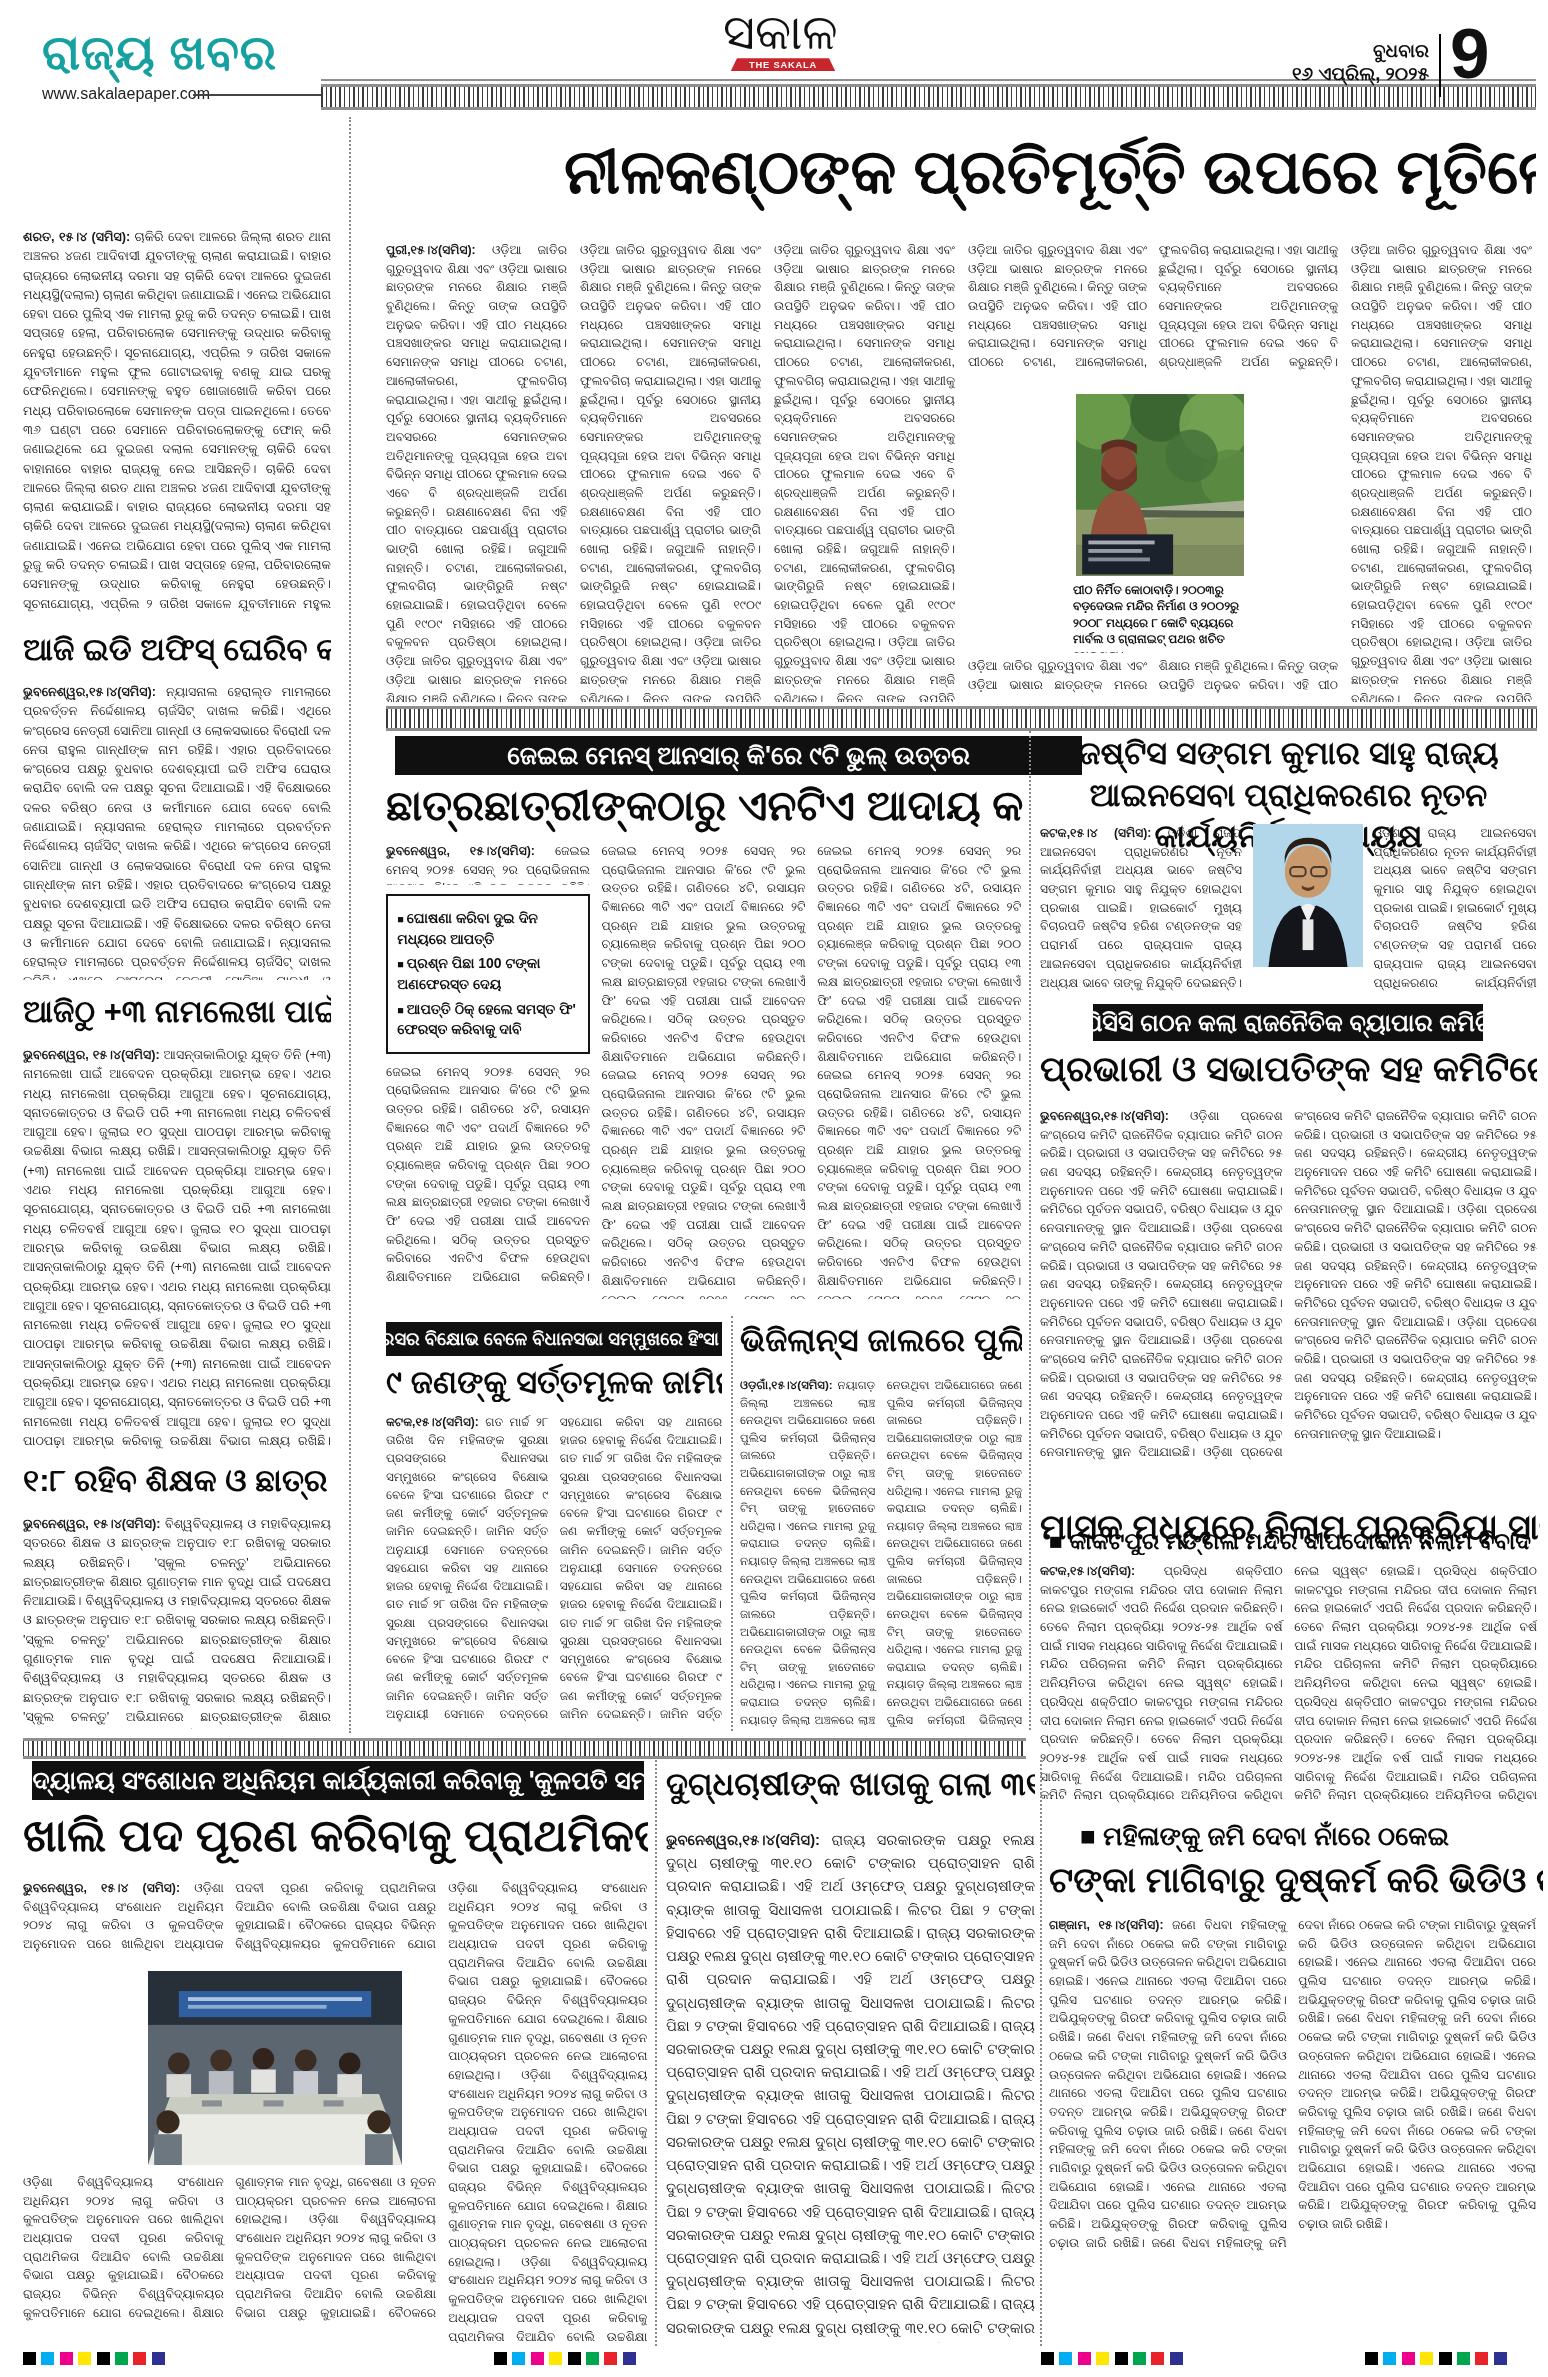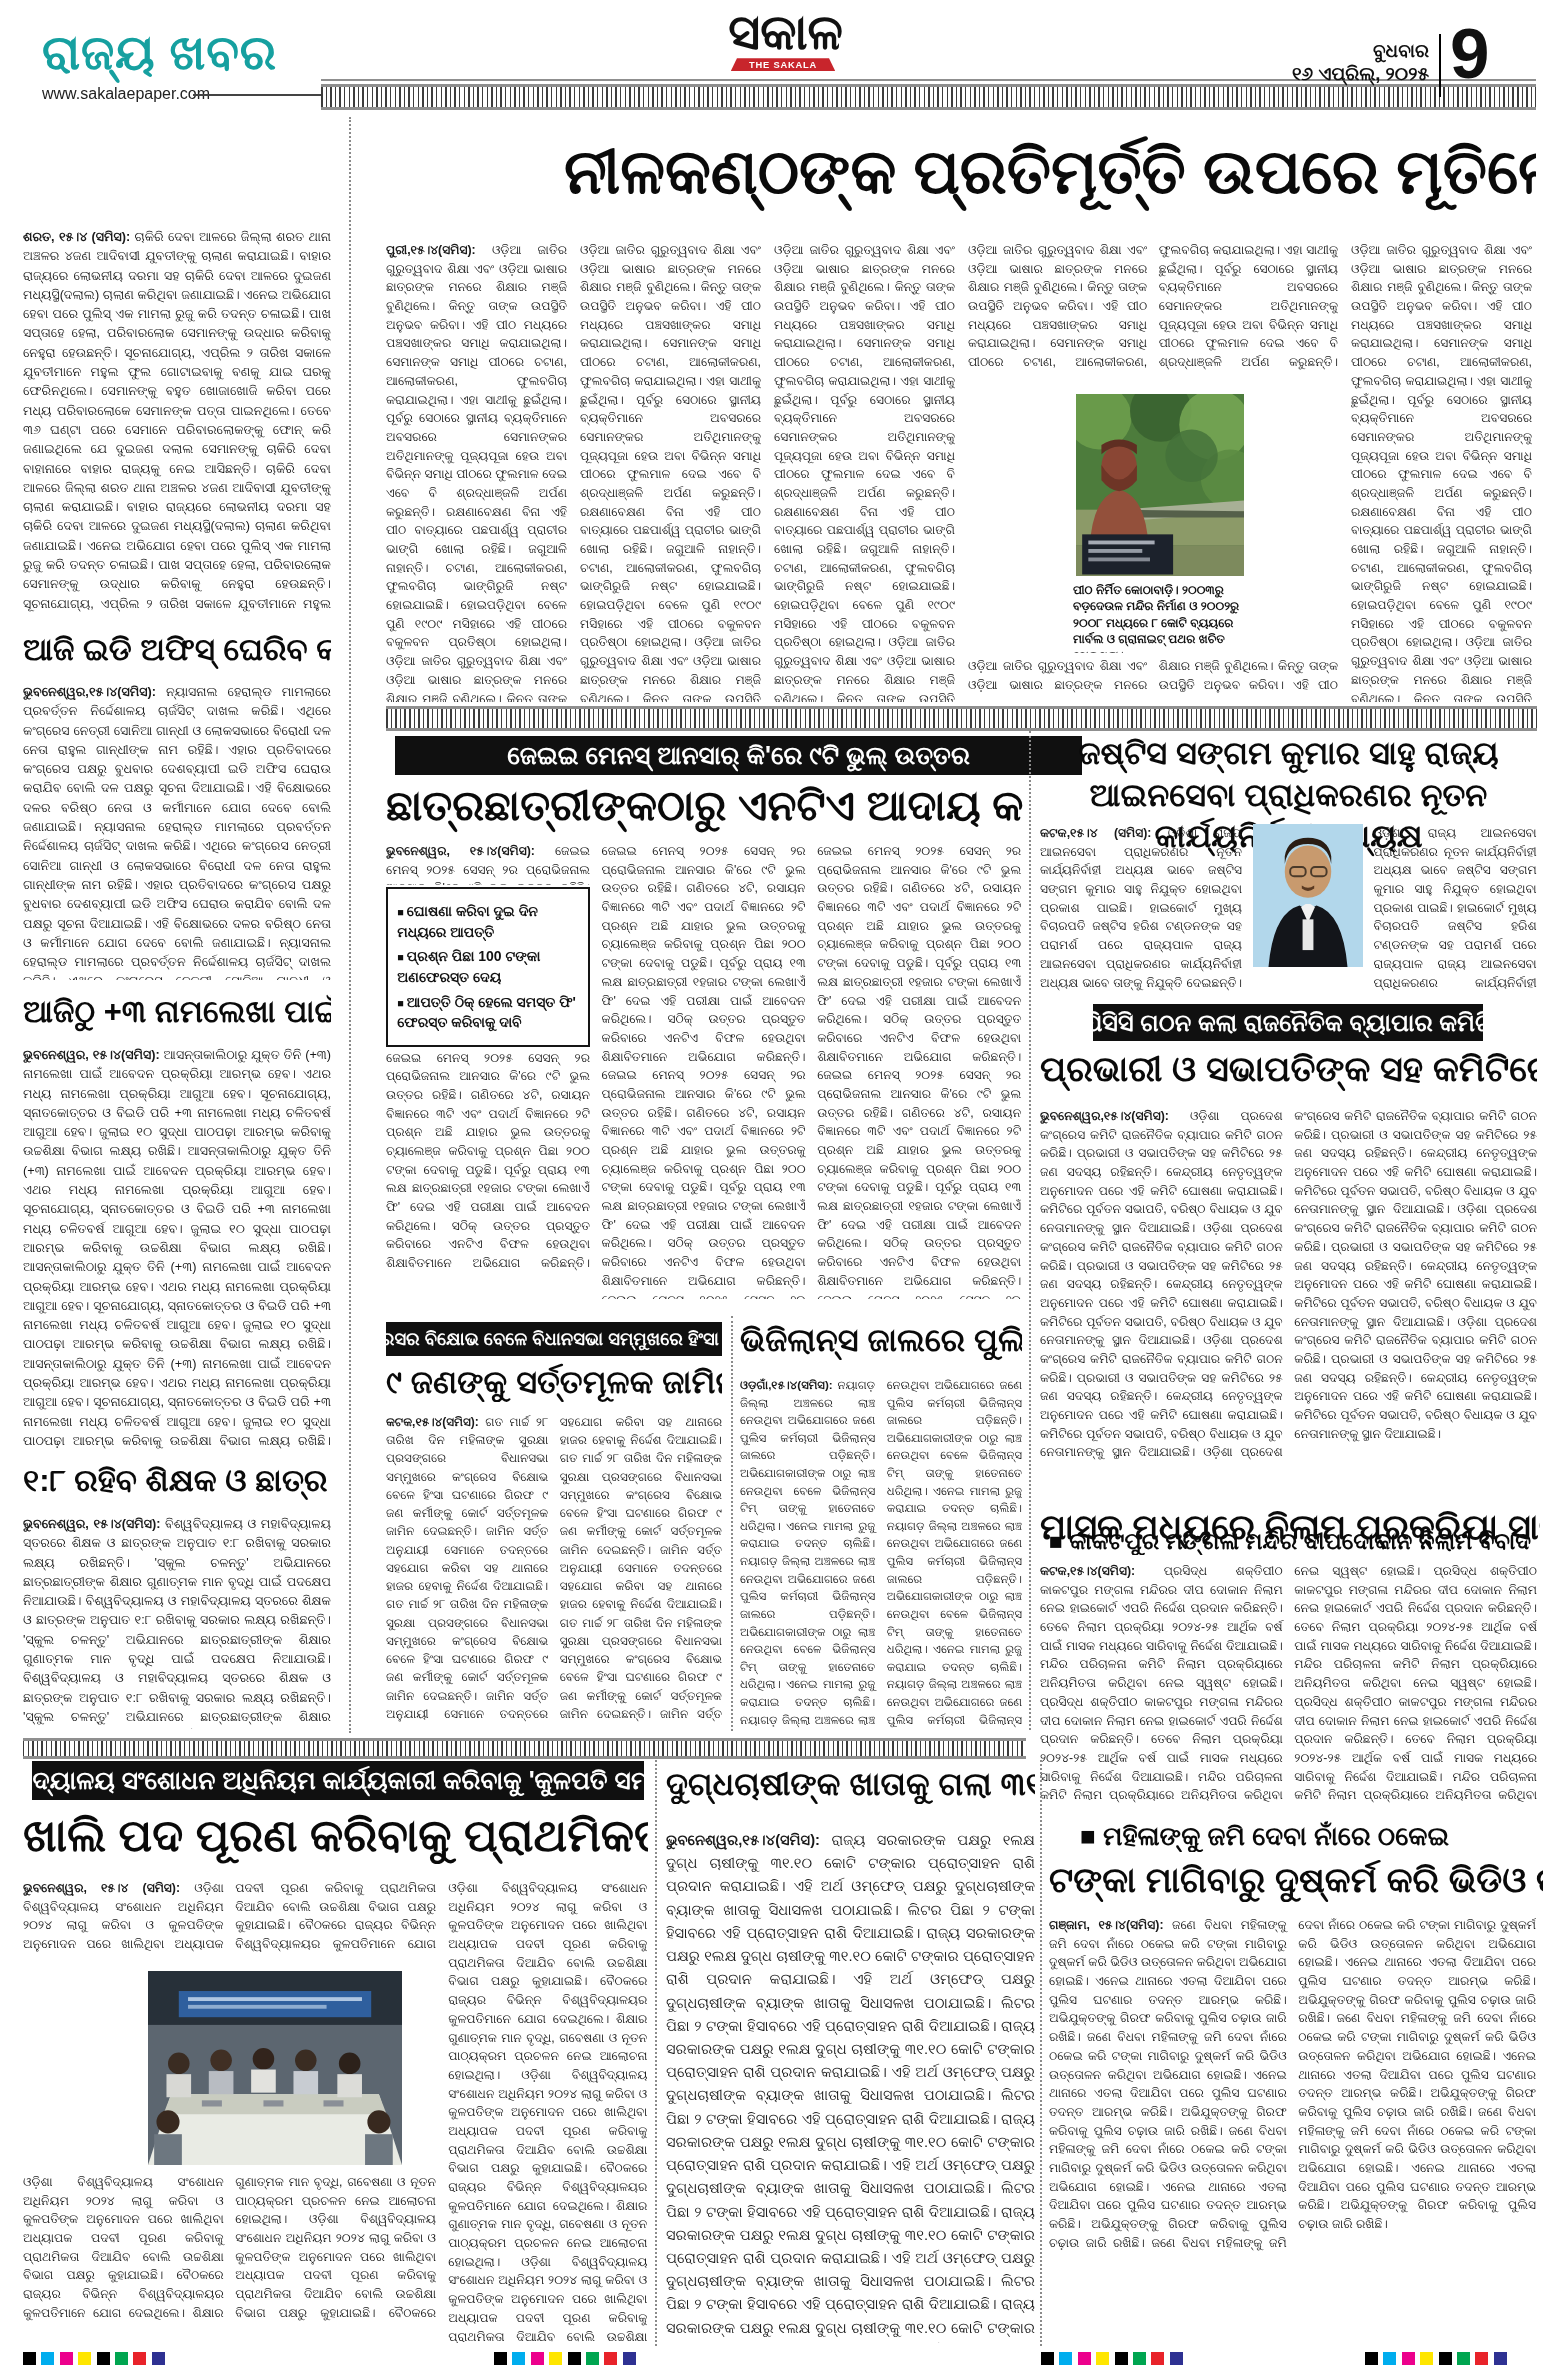--- a/index.html
+++ b/index.html
@@ -3,21 +3,21 @@
 <meta charset="utf-8">
 <style>
   html,body{margin:0;padding:0;background:#e8e8e8;}
   #page{position:relative;width:1548px;height:2377px;background:#ffffff;overflow:hidden;
         font-family:"Liberation Sans","DejaVu Sans",sans-serif;color:#111;}
   .abs{position:absolute;}
   
   .m-title{font-size:48px;font-weight:800;letter-spacing:0.8px;}
   .m-site{font-size:16px;color:#222;}
   .site-rule{height:1.5px;background:#444;}
-  .logo-txt{font-size:49px;font-weight:700;line-height:1;text-align:right;}
+  .logo-txt{font-size:49px;font-weight:400;line-height:1;text-align:left;}
   .ribbon{color:#fff;font-size:9.3px;font-weight:700;text-align:center;letter-spacing:0.8px;
           padding:1.5px 0;clip-path:polygon(6% 0,94% 0,100% 100%,0 100%);}
   .m-date{font-size:18.5px;font-weight:700;text-align:right;line-height:1.25;}
   .pgnum{font-size:71px;font-weight:800;line-height:.9;}
   .vbar{width:2.3px;background:#000;}
   .grule{background:#8f8f8f;}
   .barcode{background:repeating-linear-gradient(90deg,#3c3c3c 0 1.5px,#ffffff 1.5px 4.6px);
            border-top:3.1px solid #8f8f8f;border-bottom:3.1px solid #8f8f8f;}
   
   .dotv{width:0;border-left:2.3px dotted #8a8a8a;}
@@ -32,21 +32,21 @@
   
   .body{font-size:12.3px;line-height:1.52;text-align:justify;overflow:hidden;color:#191919;}
   .body .dl{font-weight:800;}
   .cols2{column-count:2;column-gap:11.6px;}
   .minicols{column-count:2;column-gap:11.6px;overflow:hidden;}
   .cap{font-size:12px;font-weight:700;line-height:1.38;overflow:hidden;}
   .flexrow{display:flex;}
   .photo{overflow:hidden;background:#ccc;}
   .photo svg{display:block;width:100%;height:100%;}
   
-  .ptbox{border:2.3px solid #151515;padding:7.7px 9.3px;margin:2px 0;}
+  .ptbox{border:2.3px solid #151515;padding:7.7px 9.3px;margin:9px 0;}
   .ptbox .pt{font-size:14px;font-weight:700;line-height:1.45;margin:4.6px 0;}
   .ptbox .pt::before{content:"■ ";font-size:10.8px;}
   
   .marks{display:flex;gap:5.4px;}
   .marks span{width:13px;height:13px;display:inline-block;}
 </style>
 </head>
 <body>
 
 <div id="page">

